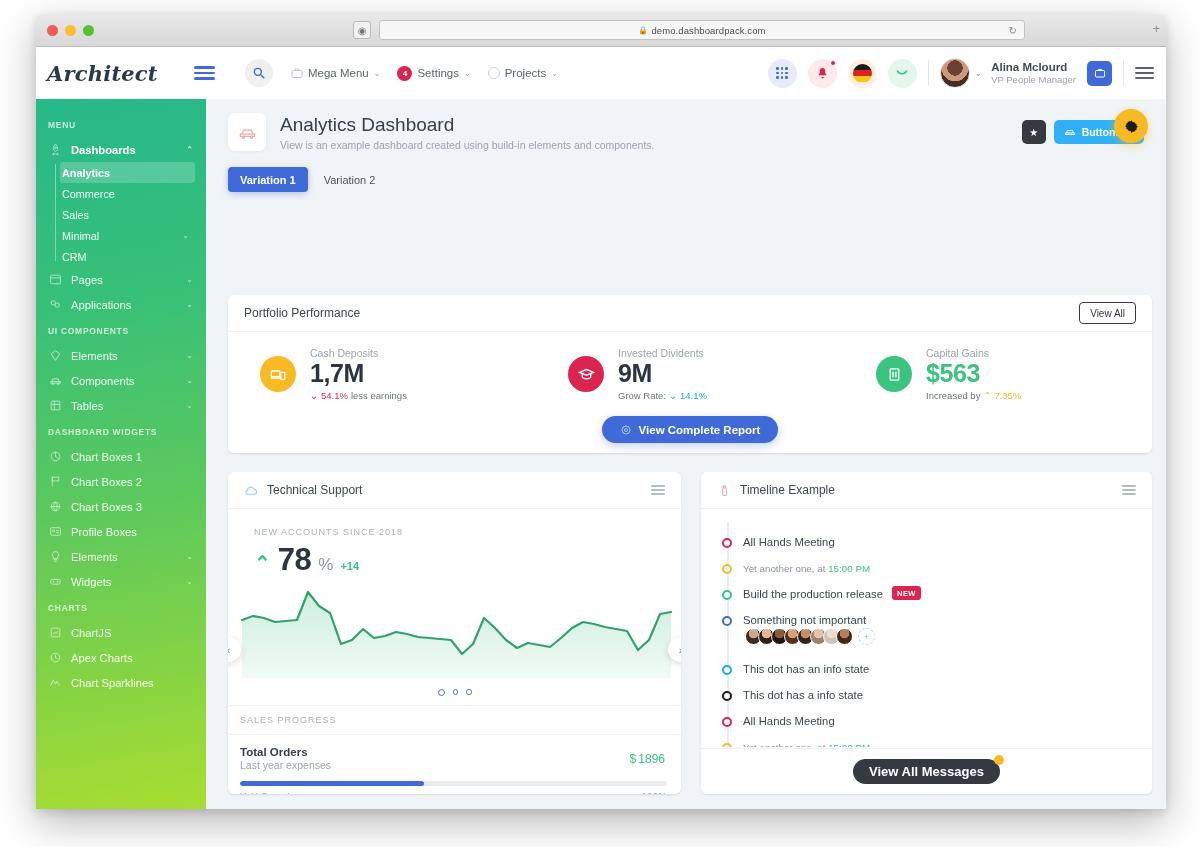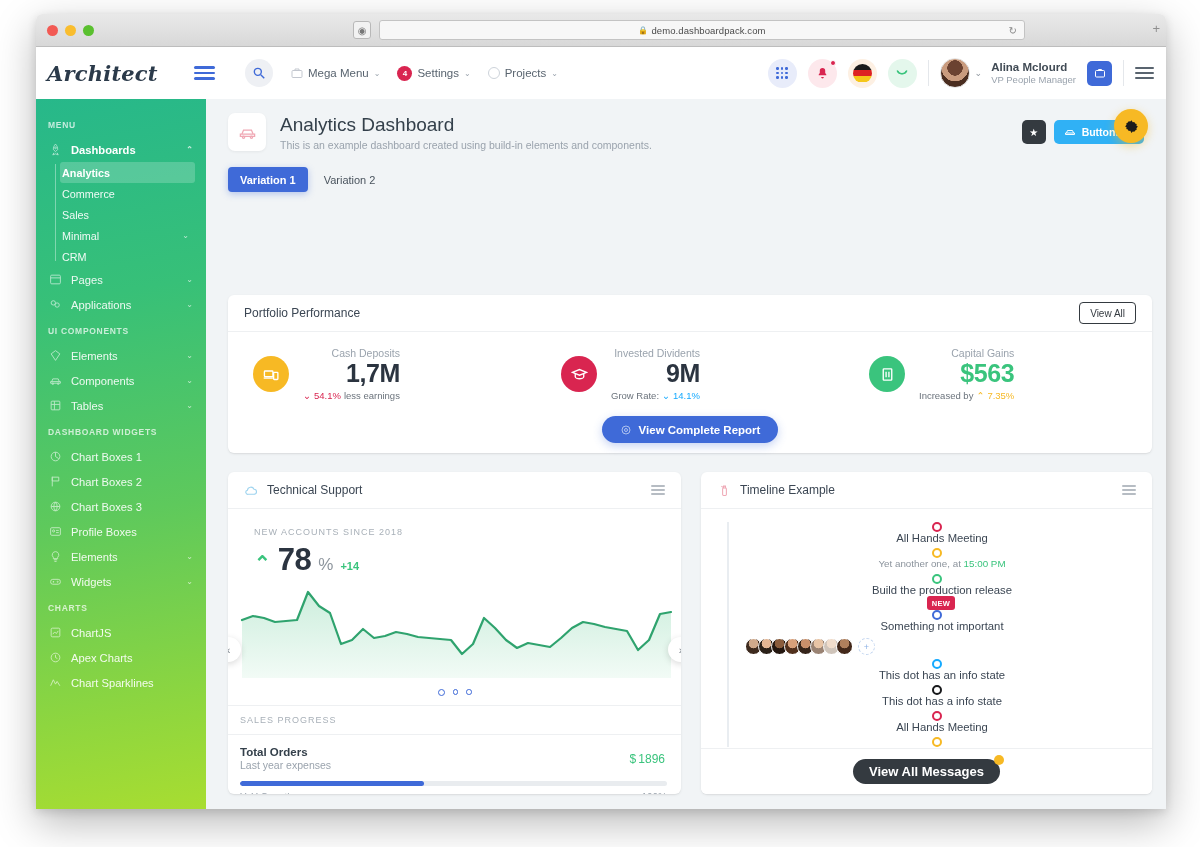--- a/index.html
+++ b/index.html
@@ -200,21 +200,21 @@
   .btn-outline {
     height: 22px; padding: 0 10px; border: 1px solid #343a40; border-radius: 4px;
     font-size: 10px; color: #343a40; display: flex; align-items: center;
   }
   .hamb-sm { display: flex; flex-direction: column; gap: 2.3px; }
   .hamb-sm i { display: block; width: 14px; height: 2px; background: #b6bcc3; border-radius: 1px; }
 
   
   .portfolio { position: absolute; left: 22px; top: 196px; width: 924px; height: 158px; }
   .stats-row { display: flex; height: 84px; }
-  .stat { flex: 1; display: flex; align-items: center; padding-left: 25px; text-align: right; }
+  .stat { flex: 1; display: flex; align-items: center; padding-left: 32px; }
   .stat-ic {
     width: 36px; height: 36px; border-radius: 50%;
     display: flex; align-items: center; justify-content: center; flex: 0 0 36px;
   }
   .stat-body { margin-left: 14px; }
   .stat-label { font-size: 10.5px; color: #9aa3ad; }
   .stat-val { font-size: 25px; font-weight: 700; color: #2b3440; line-height: 1.18; letter-spacing: -.4px; }
   .stat-note { font-size: 9.5px; color: #6b737c; margin-top: 1px; display: flex; align-items: center; gap: 3px; }
   .up { color: #f7b924; } .down { color: #d92550; } .info { color: #16aaff; }
   .report-row { display: flex; justify-content: center; padding-bottom: 14px; }
@@ -261,21 +261,21 @@
   .prog-meta { display: flex; margin-top: 6px; font-size: 10px; color: #9aa3ad; }
   .prog-meta .r { margin-left: auto; }
 
   
   .timeline { position: absolute; left: 495px; top: 373px; width: 451px; height: 322px; overflow: hidden; }
   .tl-list { padding: 13px 0 0 20px; position: relative; height: 238px; overflow: hidden; }
   .tl-list::before {
     content: ""; position: absolute; left: 25.5px; top: 13px; bottom: 0;
     width: 2px; background: #e9edf1;
   }
-  .tl-item { display: flex; align-items: center; min-height: 26px; position: relative; flex-direction: column; }
+  .tl-item { display: flex; align-items: flex-end; min-height: 26px; position: relative; }
   .tl-dot {
     width: 10px; height: 10px; border-radius: 50%; background: #fff;
     border: 2px solid #d92550; flex: 0 0 10px; z-index: 2; margin-left: 1px;
   }
   .d-red { border-color: #d92550; } .d-yellow { border-color: #f7b924; }
   .d-green { border-color: #3ac47d; } .d-blue { border-color: #3f6ad8; }
   .d-info { border-color: #16aaff; } .d-dark { border-color: #18191b; }
   .tl-txt { margin-left: 11px; font-size: 11.3px; color: #3b4653; }
   .tl-txt.small { font-size: 9.8px; color: #8b939c; }
   .tl-txt .tm { color: #3ac47d; }
@@ -620,21 +620,21 @@
         <div class="pt-icon">
           <svg viewBox="0 0 24 24" width="19" height="19" fill="none" stroke="#f0a8b4" stroke-width="1.6">
             <path d="M3 14h18v3H3z"></path>
               <path d="M5 14l2-5h10l2 5"></path>
               <circle cx="7" cy="18" r="1.4"></circle>
               <circle cx="17" cy="18" r="1.4"></circle>
           </svg>
         </div>
         <div class="pt-text">
           <div class="pt-h1">Analytics Dashboard</div>
-          <div class="pt-sub">This is an example dashboard created using build-in elements and components.</div>
+          <div class="pt-sub">View is an example dashboard created using build-in elements and components.</div>
         </div>
         <div class="pt-actions">
           <div class="btn-star">★</div>
           <div class="btn-blue-lite">
             <svg viewBox="0 0 24 24" width="12" height="12" fill="none" stroke="#fff" stroke-width="1.9">
                 <path d="M3 14h18v3H3z"></path>
                 <path d="M5 14l2-5h10l2 5"></path>
               </svg>
             <span>Buttons</span>
             <span class="caret">⌄</span>

